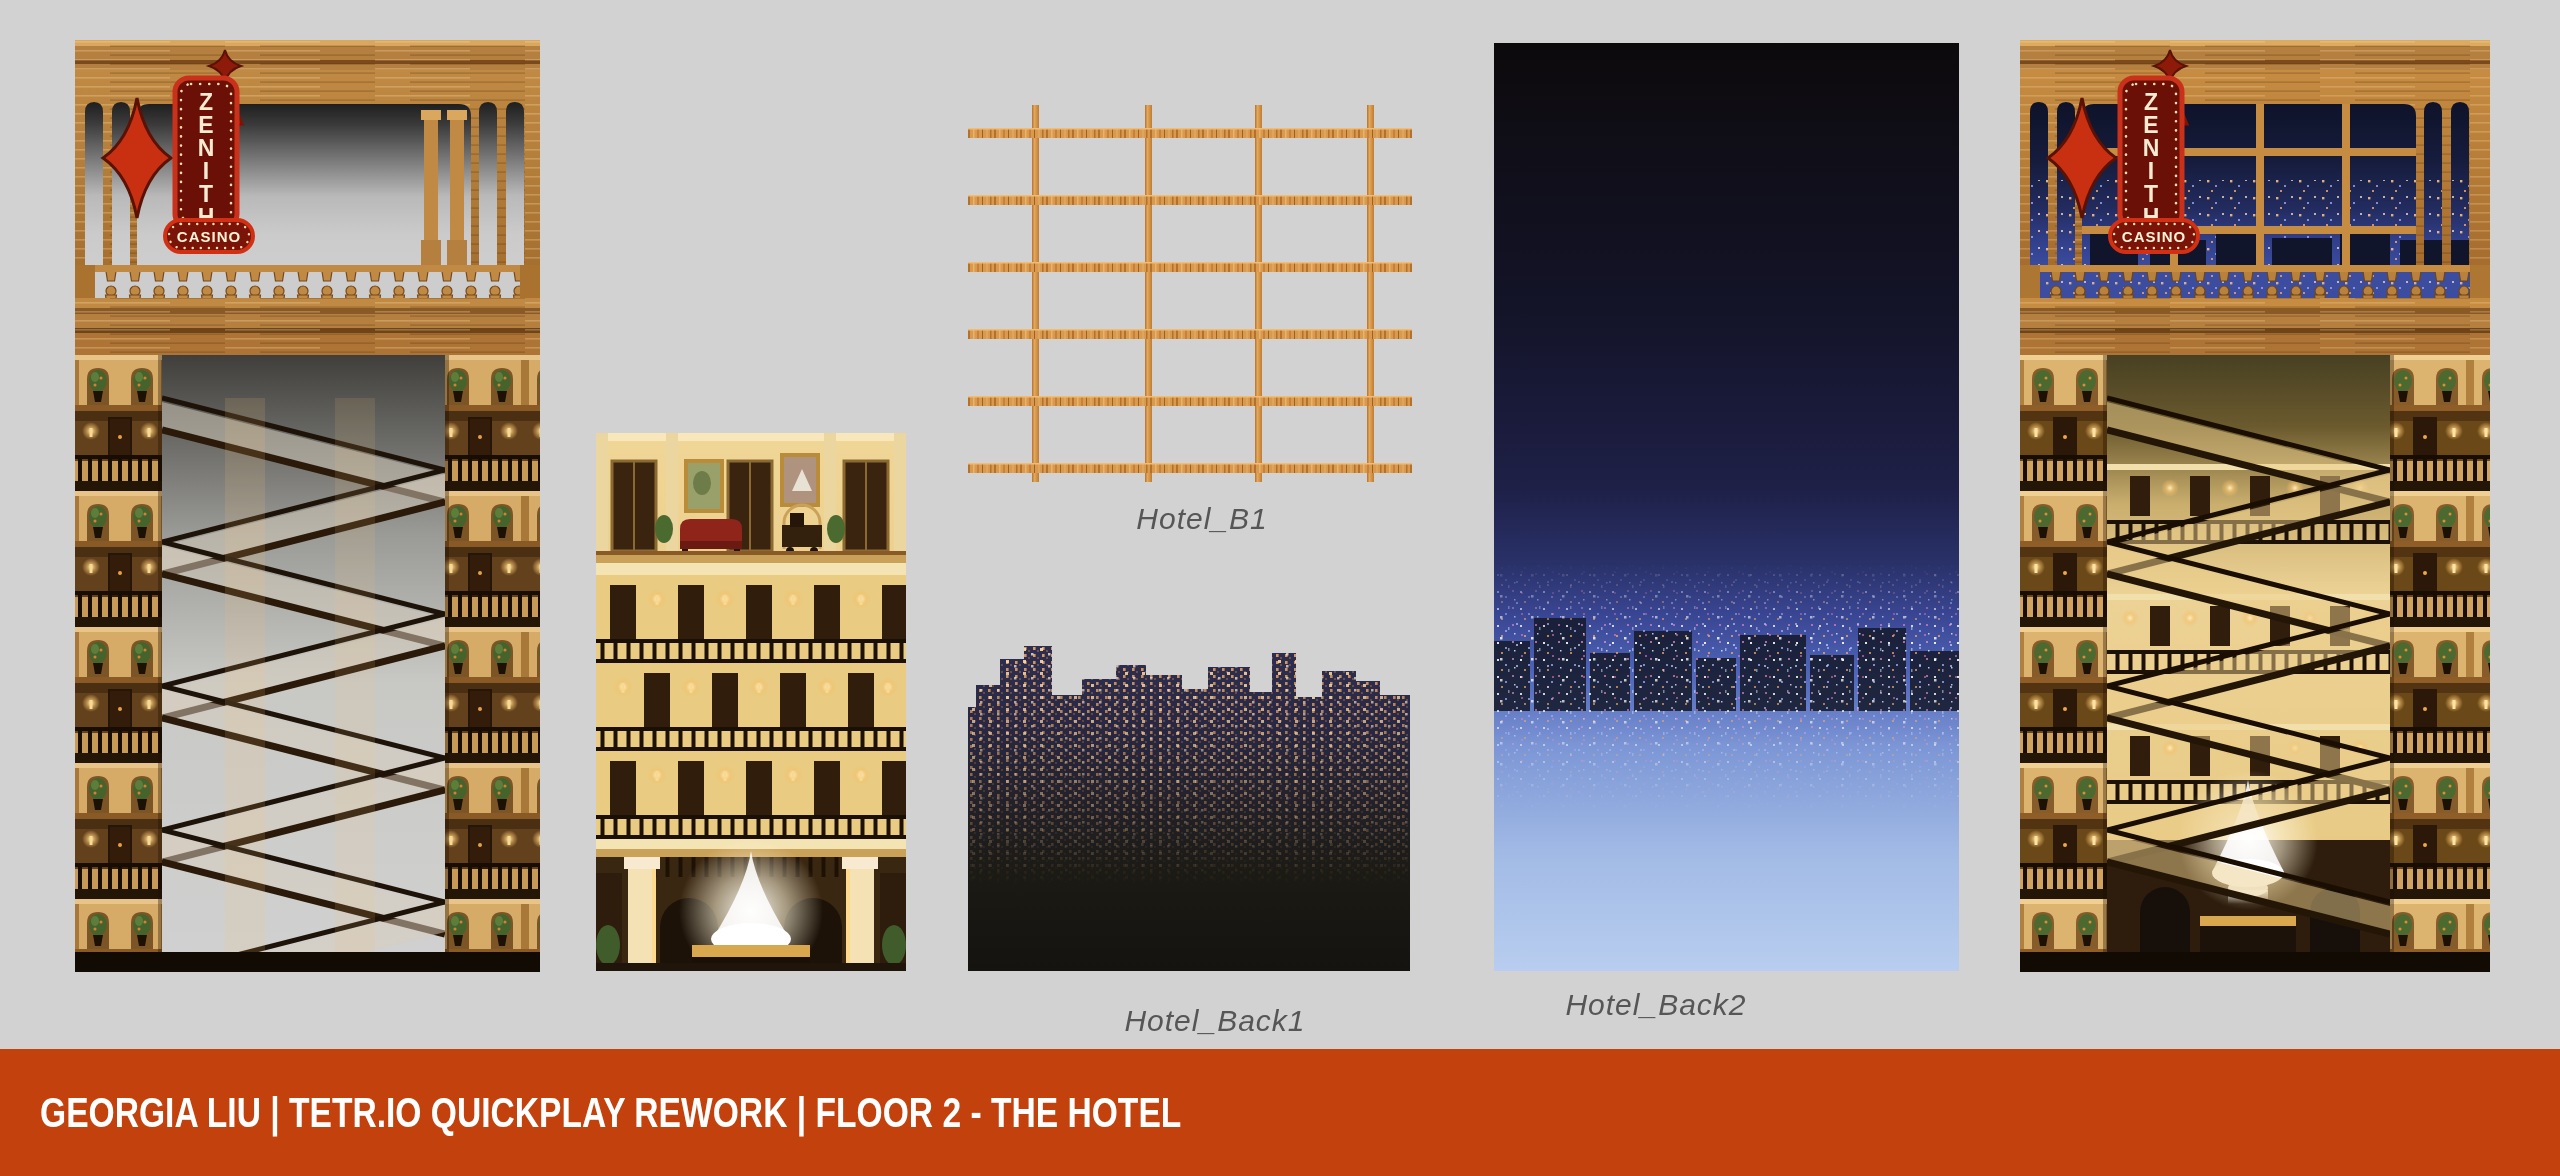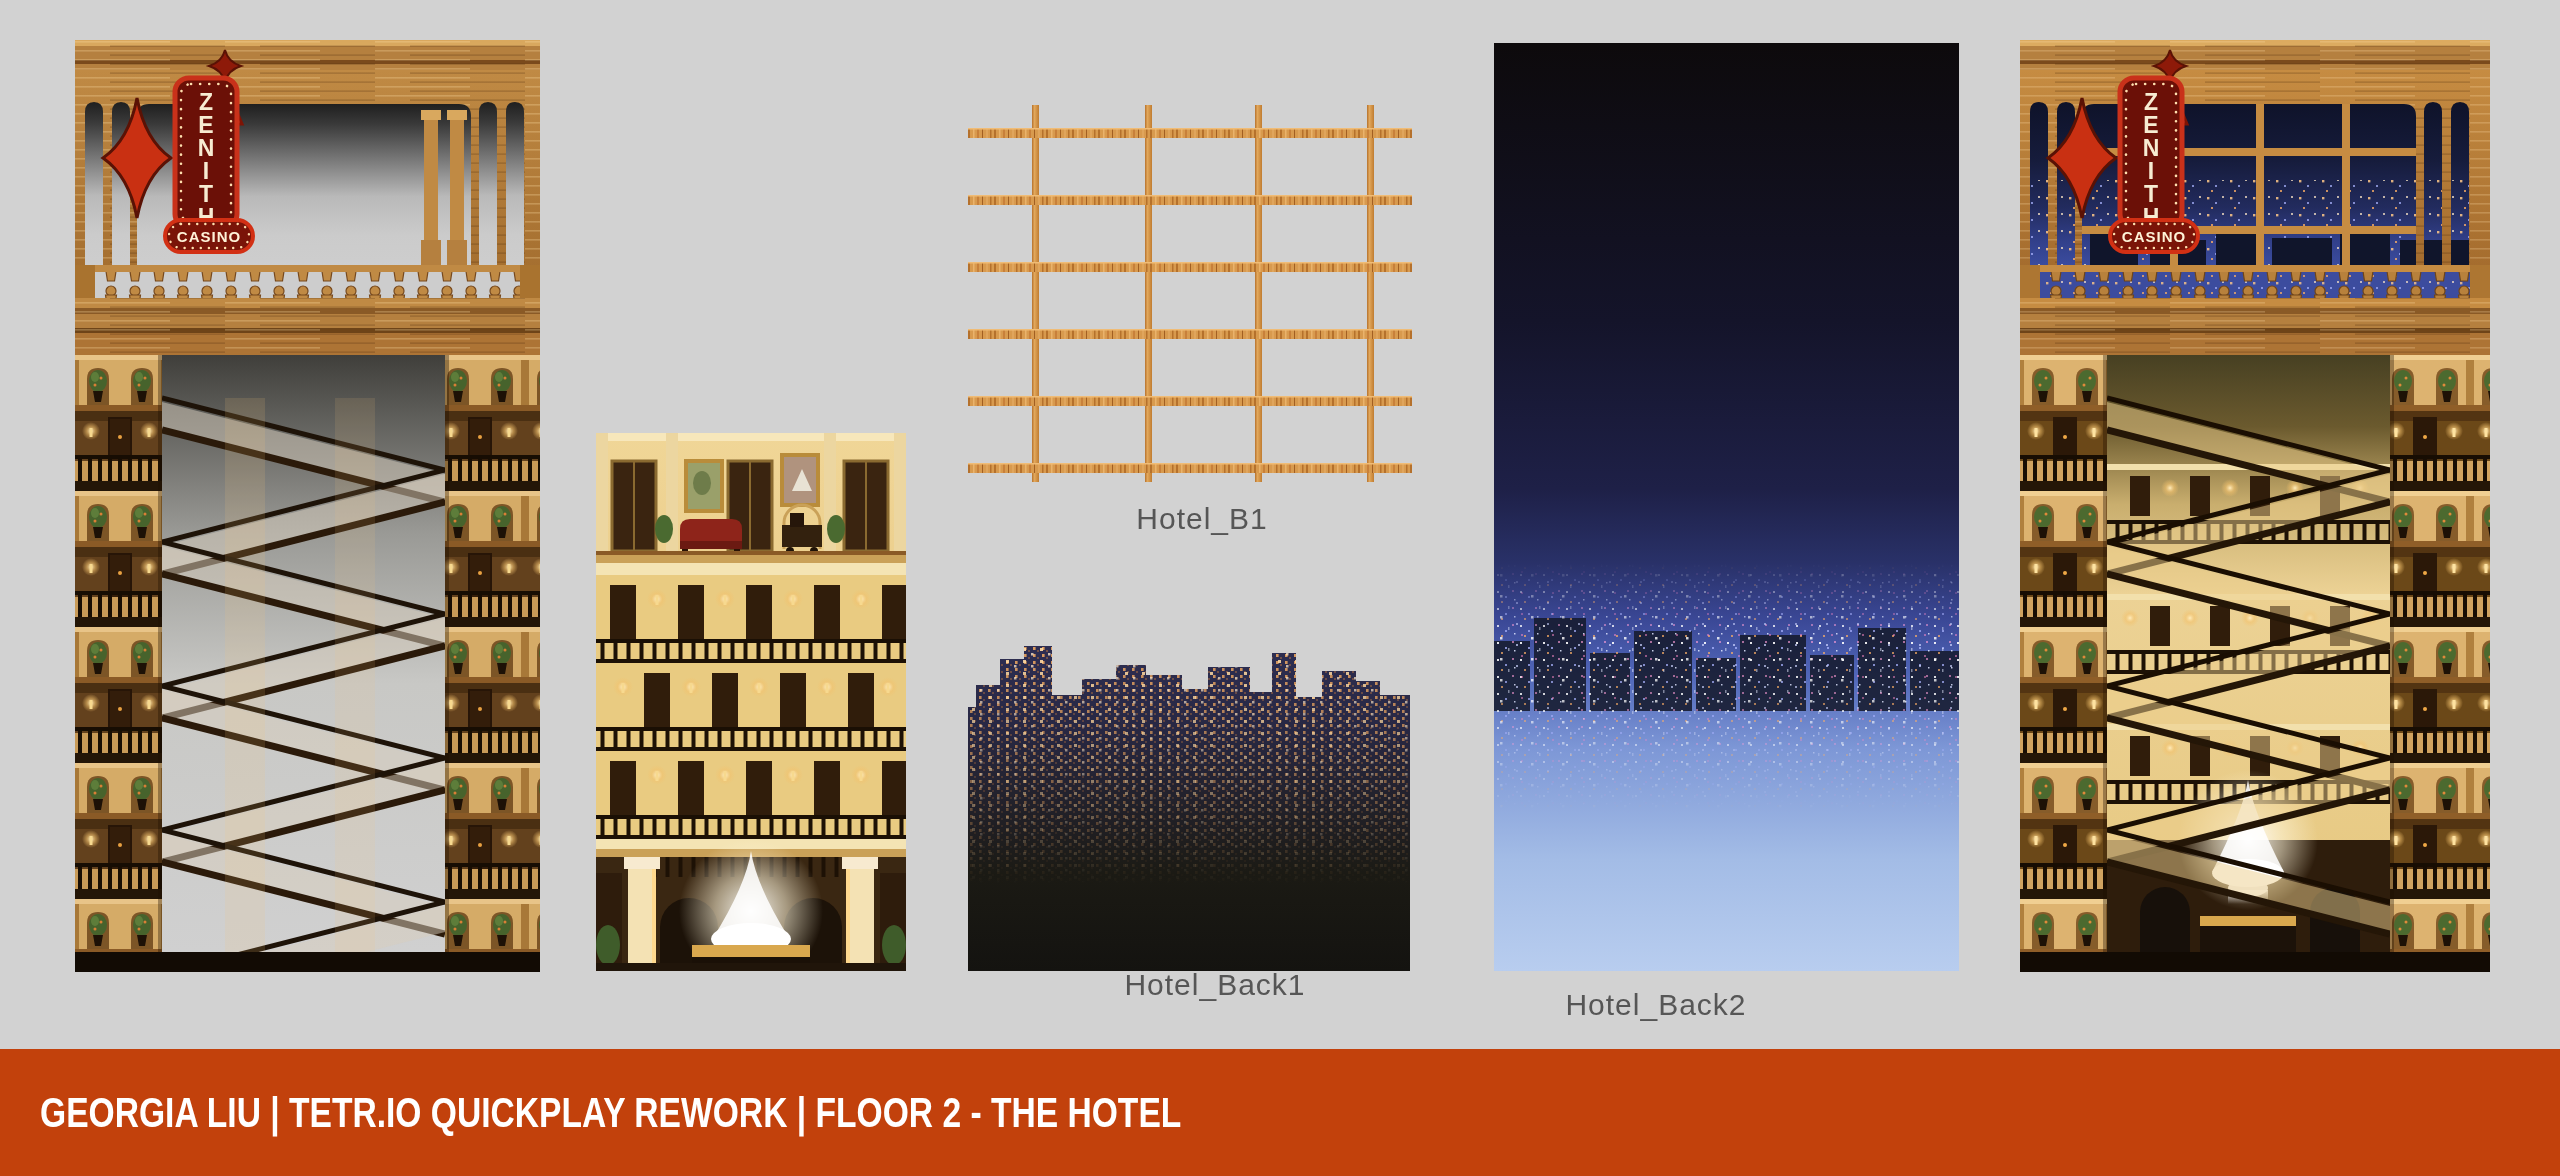--- a/index.html
+++ b/index.html
@@ -1,21 +1,21 @@
 <!DOCTYPE html>
 <html><head>
 <meta charset="utf-8">
 <style>
   html,body{margin:0;padding:0;background:#d2d2d2;}
   .page{position:relative;width:2560px;height:1176px;background:#d2d2d2;overflow:hidden;
         font-family:"Liberation Sans",sans-serif;}
   .panel{position:absolute;}
   .panel svg{display:block;}
   .label{position:absolute;width:360px;margin-left:-180px;text-align:center;
-          font-size:30px;color:#565656;letter-spacing:1px;}
+          font-style:italic;font-size:30px;color:#565656;letter-spacing:1px;}
   .footer{position:absolute;left:0;top:1049px;width:2560px;height:127px;background:#c2410c;}
   .footer span{display:inline-block;margin-left:40px;line-height:127px;color:#fff;
           font-weight:700;font-size:42px;letter-spacing:0px;white-space:nowrap;
           transform:scaleX(.8);transform-origin:left center;}
   text{font-family:"Liberation Sans",sans-serif;}
 </style>
 </head>
 <body>
 
 <div class="page">
@@ -752,20 +752,20 @@
           <text x="131" y="185">H</text>
         </g>
         <rect x="90" y="180" width="88" height="32" rx="16" fill="#7a1408" stroke="#d23014" stroke-width="4"></rect>
         <rect x="94" y="184" width="80" height="24" rx="12" fill="none" stroke="#ffdfae" stroke-width="2.4" stroke-dasharray="0.1 8" stroke-linecap="round"></rect>
         <text x="134" y="202" fill="#fff3d8" font-size="15" font-weight="700" text-anchor="middle" letter-spacing="1">CASINO</text>
       </g>
     </svg>
   </div>
 
   <div class="label" style="left:1202px;top:502px">Hotel_B1</div>
-  <div class="label" style="left:1215px;top:968px">Hotel_Back1</div>
+  <div class="label" style="left:1215px;top:1004px">Hotel_Back1</div>
   <div class="label" style="left:1656px;top:988px">Hotel_Back2</div>
 
   <div class="footer">
     <span>GEORGIA LIU | TETR.IO QUICKPLAY REWORK | FLOOR 2 - THE HOTEL</span>
   </div>
 
 </div>
 
 </body></html>

